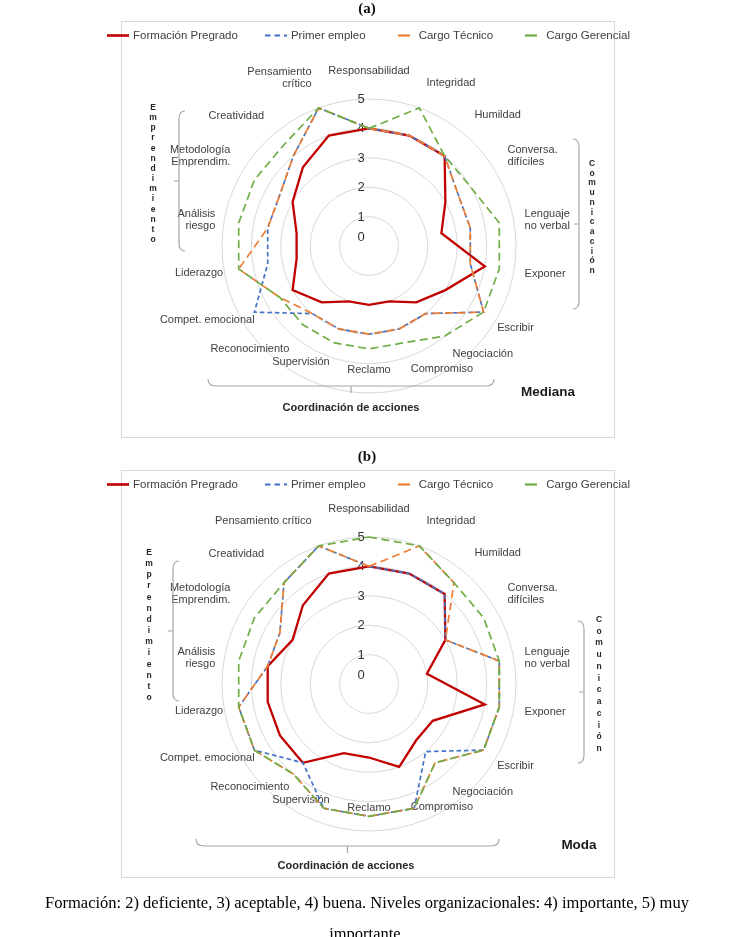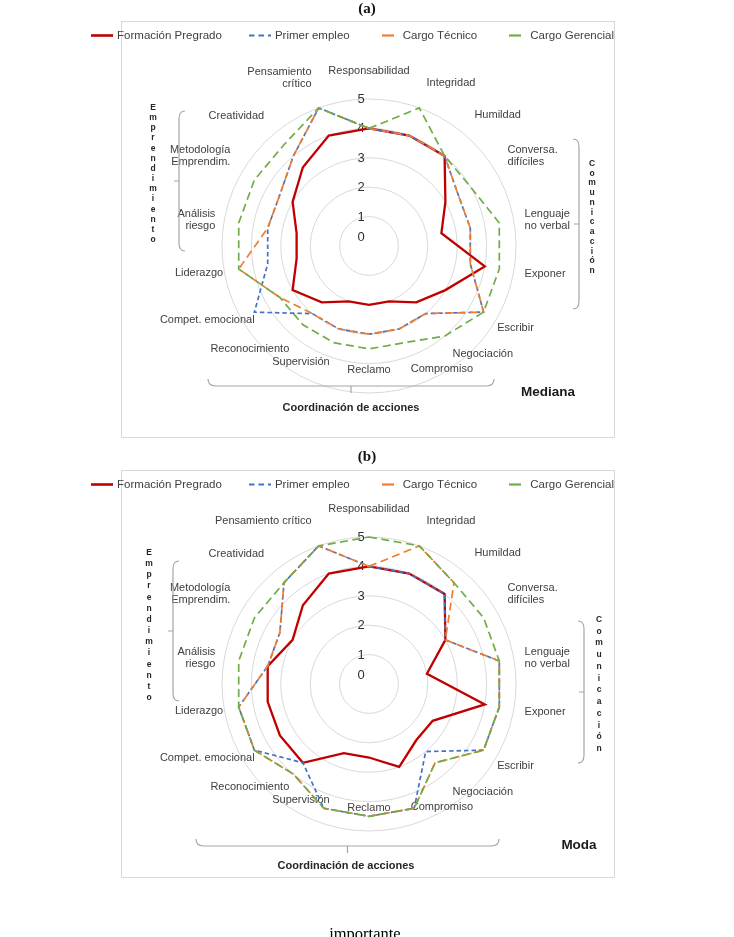--- a/index.html
+++ b/index.html
@@ -1,19 +1,19 @@
 <!DOCTYPE html>
 <html><head>
 <meta charset="utf-8">
 <style>
   html,body{margin:0;padding:0;background:#ffffff;}
   .page{position:relative;width:734px;height:937px;background:#fff;font-family:"Liberation Sans",sans-serif;overflow:hidden;}
   .panel-title{position:absolute;left:121px;width:492px;text-align:center;font-family:"Liberation Serif",serif;font-weight:bold;font-size:15px;color:#111;}
   .panel{position:absolute;left:121px;width:492px;border:1px solid #d9d9d9;background:#fff;}
-  .legend{position:absolute;top:7px;left:0;width:100%;display:flex;justify-content:flex-end;gap:26px;align-items:center;}
+  .legend{position:absolute;top:7px;left:0;width:100%;display:flex;justify-content:center;gap:26px;align-items:center;}
   .legend-item{display:flex;align-items:center;gap:3px;}
   .legend-label{font-size:11.5px;color:#404040;white-space:nowrap;}
   .radar-svg{display:block;}
   .caption{position:absolute;left:0;top:888px;width:734px;text-align:center;font-family:"Liberation Serif",serif;font-size:16.5px;color:#000;line-height:1.85;margin:0;}
 </style>
 </head>
 <body>
 
 <div class="page">
 
@@ -231,16 +231,16 @@
           <text x="477" y="256.5454545454545">i</text>
           <text x="477" y="268.27272727272725">ó</text>
           <text x="477" y="280">n</text>
         </g>
         <text x="224" y="398" text-anchor="middle" font-size="11" font-weight="bold" fill="#262626">Coordinación de acciones</text>
         <text x="457" y="378" text-anchor="middle" font-size="13.5" font-weight="bold" fill="#1a1a1a">Moda</text>
       </svg>
   </div>
 
   <p class="caption">
-    <br>
+    <span>Formación: 2) deficiente, 3) aceptable, 4) buena. Niveles organizacionales: 4) importante, 5) muy</span><br>
     <span>importante.</span>
   </p>
 </div>
 
 </body></html>

